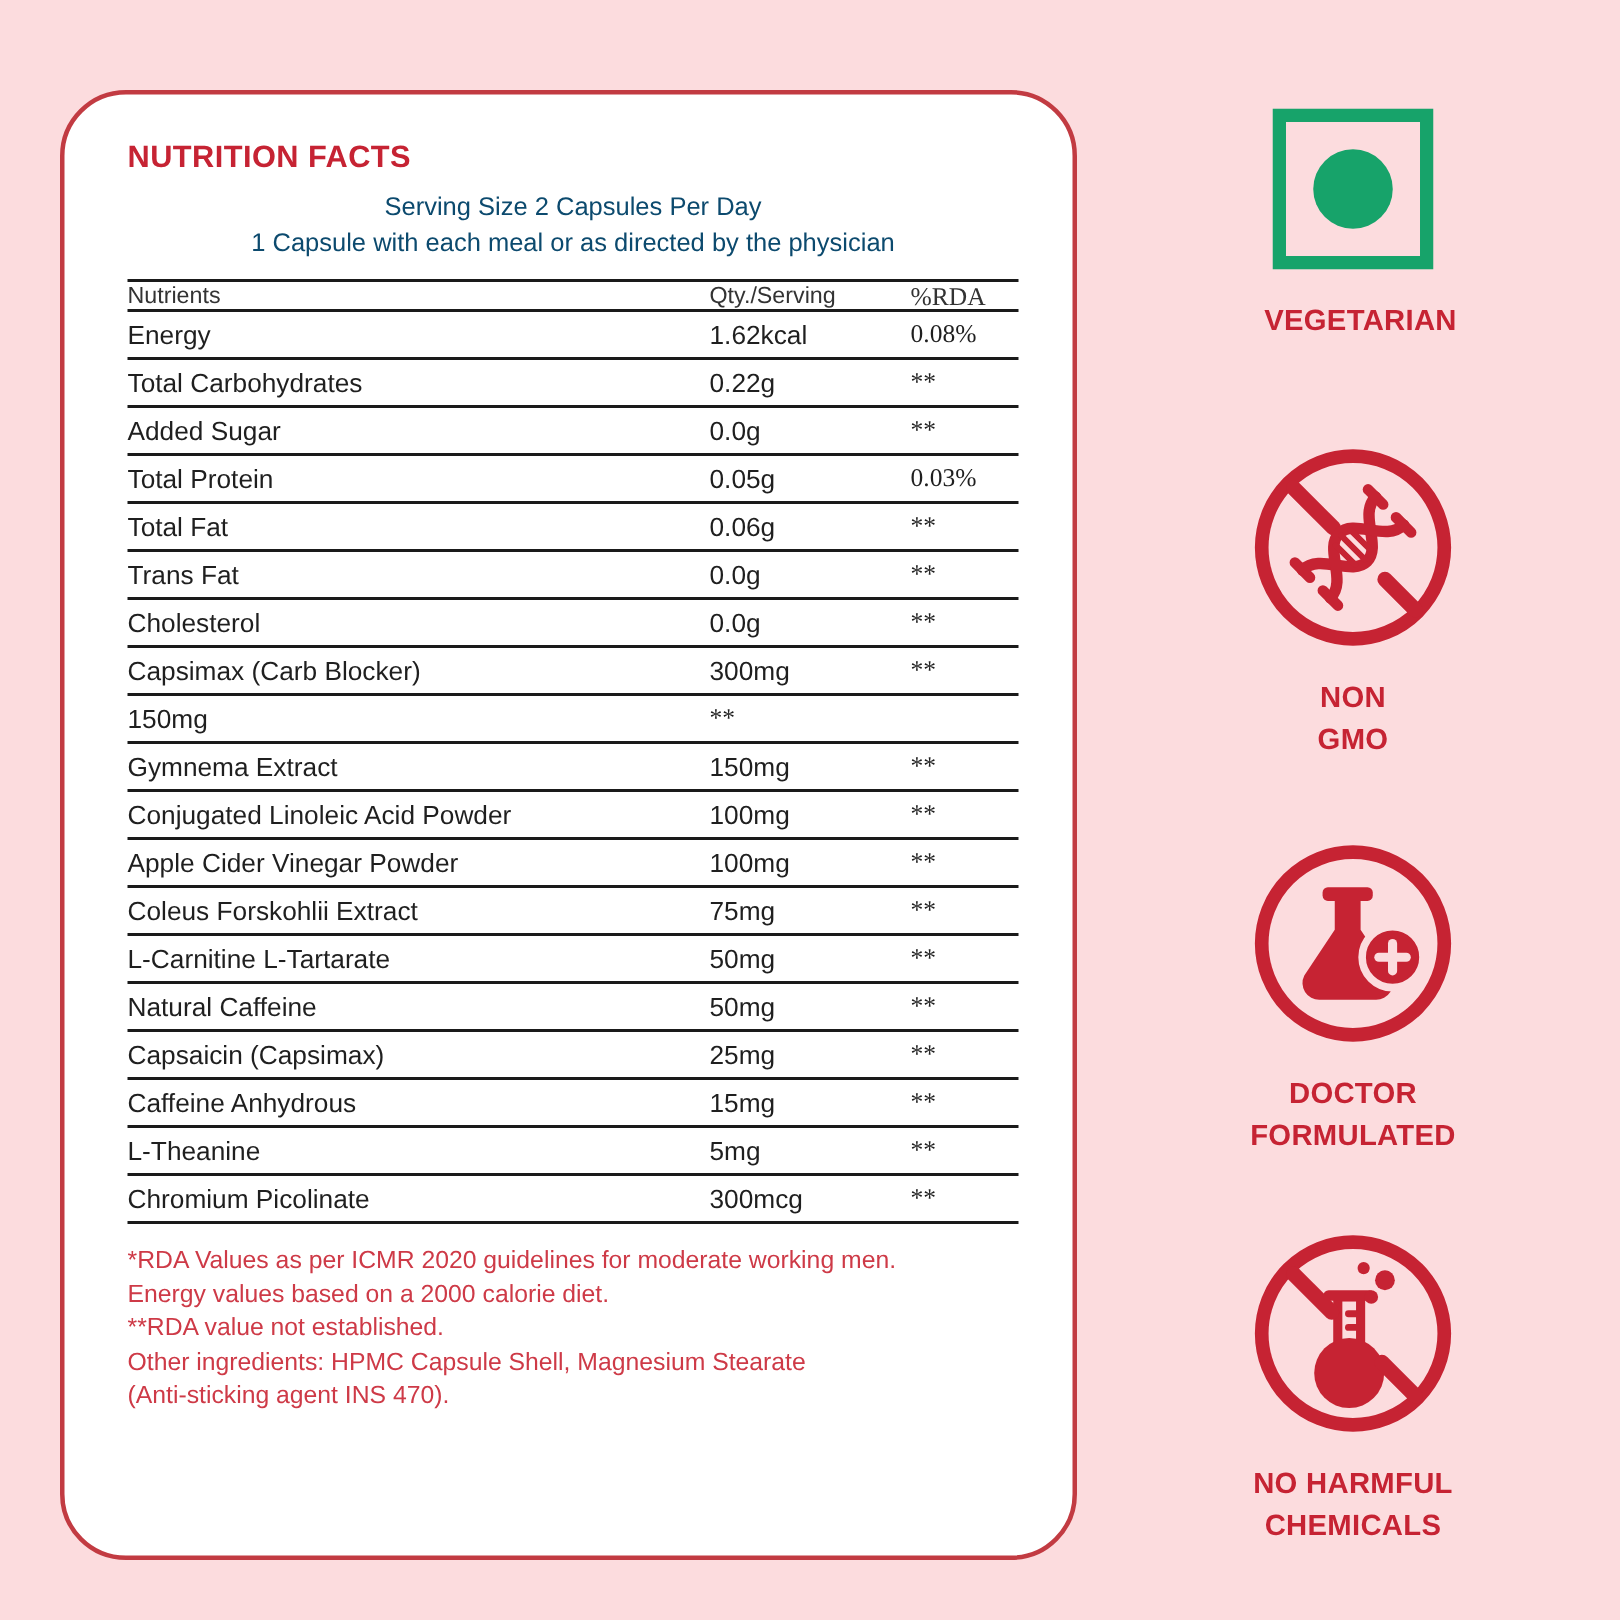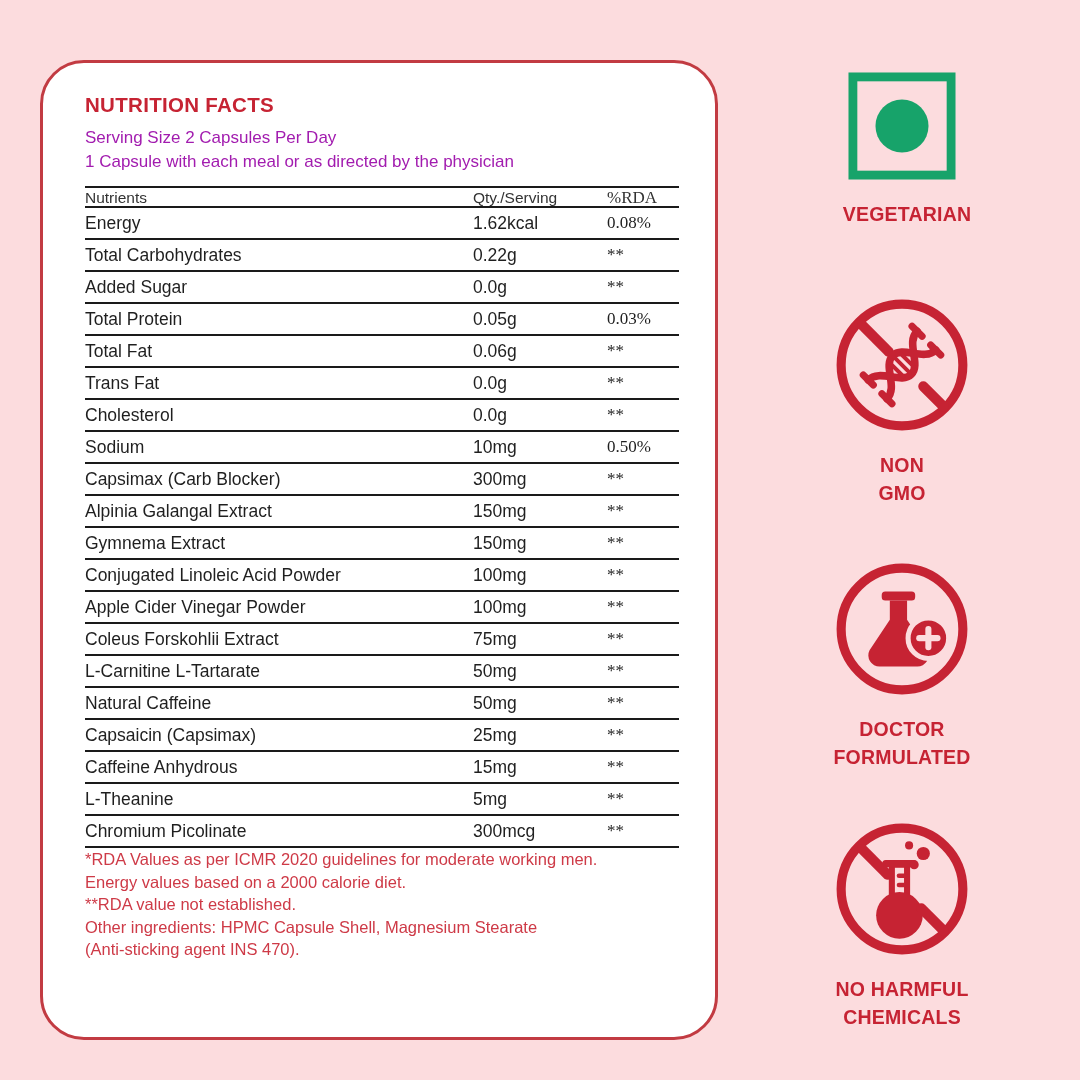--- a/index.html
+++ b/index.html
@@ -29,40 +29,42 @@
     padding:30px 36px 0 42px;
   }
   .card-title{
     color:var(--accent-red);
     font-size:20.5px;
     font-weight:700;
     letter-spacing:.3px;
     margin-bottom:9px;
   }
   .serving-line{
-    color:#a21caf;
+    color:#0c4a6e;
     font-size:17px;
     line-height:24px;
+    text-align:center;
   }
   .ntable{
     margin-top:12px;
     border-bottom:2px solid var(--line);
   }
   .trow, .thead{
     display:grid;
     grid-template-columns:388px 134px 1fr;
     align-items:center;
     border-top:2px solid var(--line);
     height:32px;
     color:var(--table-text);
   }
   .thead{font-size:15.5px;color:#333;height:20px;}
   .trow{font-size:17.5px;}
   .cell-rda{font-size:17px;font-family:Liberation Serif, serif;}
   .footnotes{
+    margin-top:13px;
     color:var(--footnote-red);
     font-size:16.5px;
     line-height:22.5px;
   }
   .badges{
     position:absolute;
     left:826px; top:0;
     width:152px;
   }
   .badge{
@@ -135,31 +137,25 @@
           <span class="cell-nutrient">Trans Fat</span>
           <span class="cell-qty">0.0g</span>
           <span class="cell-rda">**</span>
         </div>
         <div class="trow">
           <span class="cell-nutrient">Cholesterol</span>
           <span class="cell-qty">0.0g</span>
           <span class="cell-rda">**</span>
         </div>
         <div class="trow">
-          <span class="cell-nutrient">Sodium</span>
-          <span class="cell-qty">10mg</span>
-          <span class="cell-rda">0.50%</span>
-        </div>
-        <div class="trow">
           <span class="cell-nutrient">Capsimax (Carb Blocker)</span>
           <span class="cell-qty">300mg</span>
           <span class="cell-rda">**</span>
         </div>
         <div class="trow">
-          <span class="cell-nutrient">Alpinia Galangal Extract</span>
           <span class="cell-qty">150mg</span>
           <span class="cell-rda">**</span>
         </div>
         <div class="trow">
           <span class="cell-nutrient">Gymnema Extract</span>
           <span class="cell-qty">150mg</span>
           <span class="cell-rda">**</span>
         </div>
         <div class="trow">
           <span class="cell-nutrient">Conjugated Linoleic Acid Powder</span>

